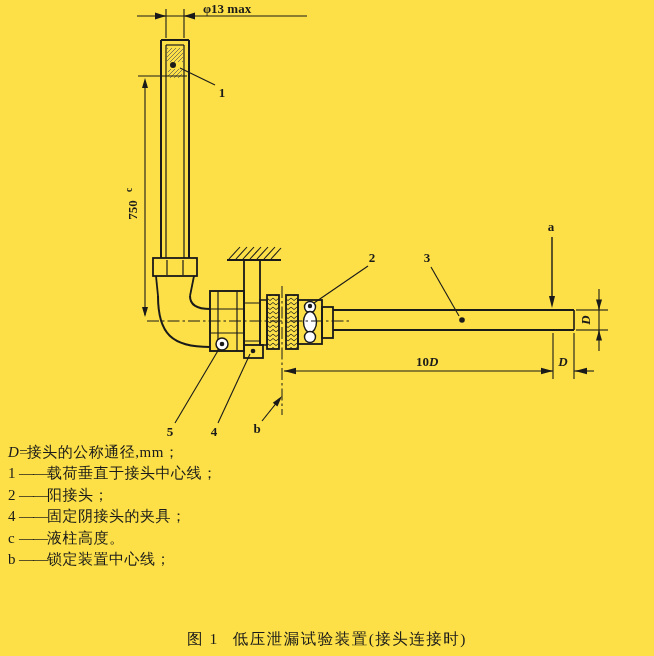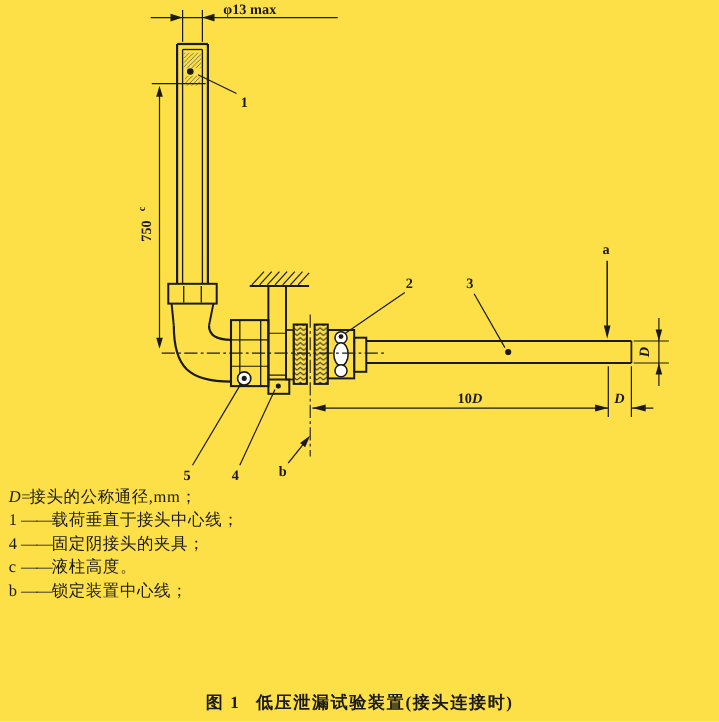--- a/index.html
+++ b/index.html
@@ -17,21 +17,21 @@
   .legend{
     position:absolute;left:8px;top:442px;width:640px;
     font-size:15px;line-height:21.4px;letter-spacing:0.5px;
   }
   .lg-row{white-space:nowrap;}
   .lg-sym{display:inline-block;min-width:11px;}
   .lg-sym.it{font-style:italic;}
   .lg-sep{letter-spacing:-1px;}
   .caption{
     position:absolute;left:0;top:629px;width:654px;text-align:center;
-    font-size:15.5px;font-weight:bold;letter-spacing:1.5px;
+    font-size:15.5px;font-weight:normal;letter-spacing:1.5px;
   }
   .caption .cap-fig{margin-right:14px;}
 </style>
 </head>
 <body>
 
 <div class="page">
 
   <svg class="fig" width="654" height="442" viewBox="0 0 654 442">
     <defs>
@@ -179,20 +179,21 @@
       <polygon points="575,371 587,367.8 587,374.2" fill="#1a1a1a" stroke="none"></polygon>
     </g>
     <text class="dimtxt" x="429" y="366" text-anchor="end">10</text>
     <text class="ital" font-size="13" x="429" y="366" text-anchor="start">D</text>
     <text class="ital" font-size="13" x="563" y="366" text-anchor="middle">D</text>
   </svg>
 
   <div class="legend">
     <div class="lg-row"><span class="lg-sym it">D</span><span class="lg-sep">=</span><span class="lg-text">接头的公称通径,mm；</span></div>
     <div class="lg-row"><span class="lg-sym">1</span><span class="lg-sep">——</span><span class="lg-text">载荷垂直于接头中心线；</span></div>
+    <div class="lg-row"><span class="lg-sym">2</span><span class="lg-sep">——</span><span class="lg-text">阳接头；</span></div>
     <div class="lg-row"><span class="lg-sym">4</span><span class="lg-sep">——</span><span class="lg-text">固定阴接头的夹具；</span></div>
     <div class="lg-row"><span class="lg-sym">c</span><span class="lg-sep">——</span><span class="lg-text">液柱高度。</span></div>
     <div class="lg-row"><span class="lg-sym">b</span><span class="lg-sep">——</span><span class="lg-text">锁定装置中心线；</span></div>
   </div>
 
   <div class="caption">
     <span class="cap-fig">图 1</span><span class="cap-title">低压泄漏试验装置(接头连接时)</span>
   </div>
 
 </div>

